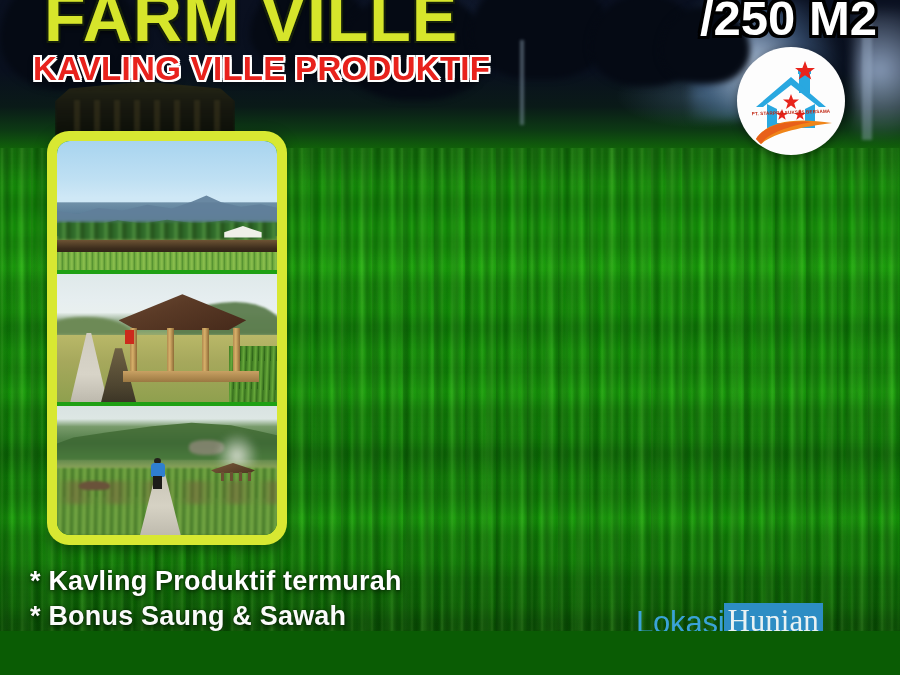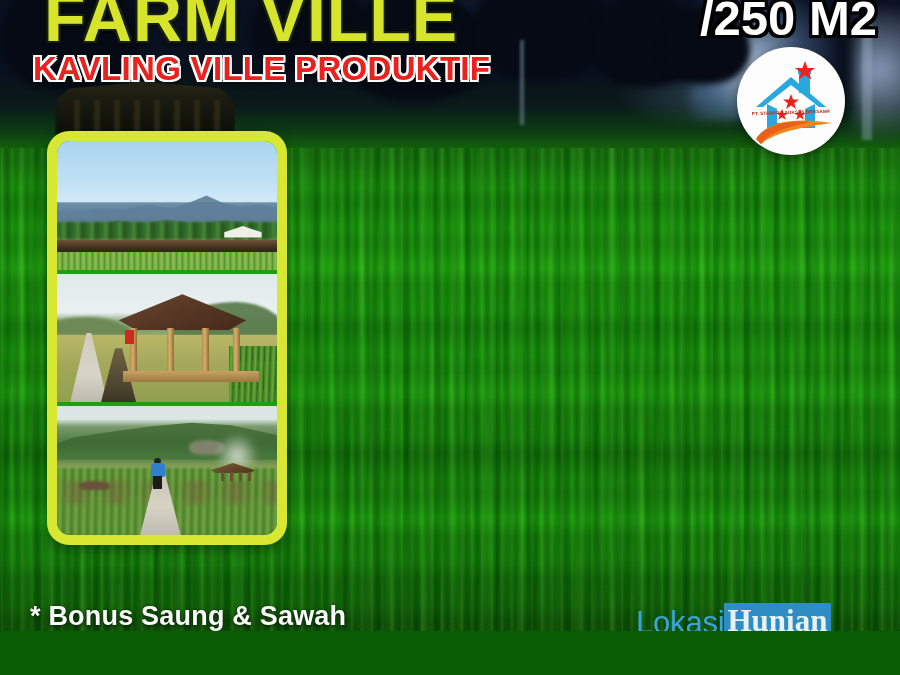--- a/index.html
+++ b/index.html
@@ -446,21 +446,21 @@
   .wm-lokasi {
     color: #3aa3d8;
     font-family: "Liberation Sans", sans-serif;
     font-weight: normal;
     letter-spacing: -.2px;
   }
   .wm-hunian {
     color: #e9f2f3;
     background: #2d8dc4;
     font-family: "Liberation Serif", serif;
-    font-weight: bold;
+    font-weight: normal;
     padding: 0 4px 2px 3px;
     letter-spacing: 0px;
   }
 </style>
 </head>
 <body>
 
 <div class="poster">
 
   <div class="bg-field"></div>
@@ -556,20 +556,21 @@
         <div class="p3-gazebo-body"></div>
         <div class="p3-person-head"></div>
         <div class="p3-person-shirt"></div>
         <div class="p3-person-legs"></div>
       </div>
 
     </div>
   </div>
 
   <div class="features">
+    <div class="feature-item">* Kavling Produktif termurah</div>
     <div class="feature-item clipped">* Bonus Saung &amp; Sawah</div>
   </div>
 
   <div class="watermark">
     <span class="wm-lokasi">Lokasi</span>
     <span class="wm-hunian">Hunian</span>
   </div>
 
 </div>
 

